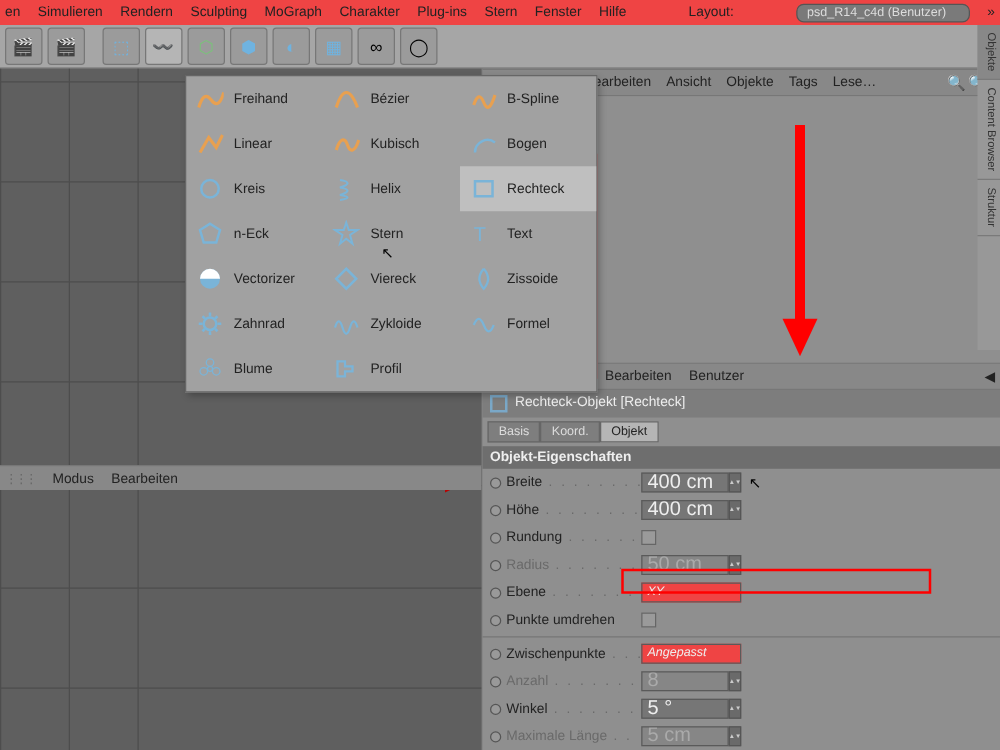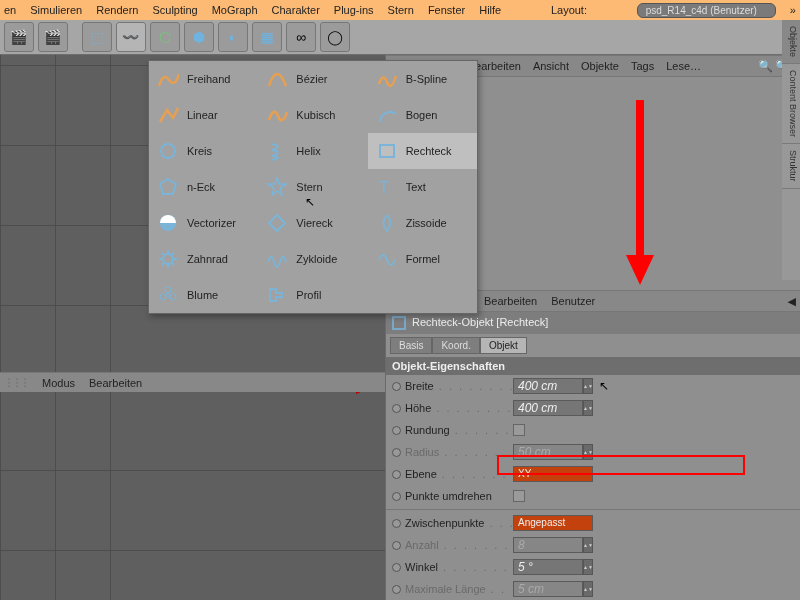--- a/index.html
+++ b/index.html
@@ -1,19 +1,19 @@
 <!DOCTYPE html>
 <html><head>
 <meta charset="utf-8">
 <style>
   * { box-sizing: border-box; margin: 0; padding: 0; font-family: Arial, sans-serif; }
   body { background: #8a8a8a; width: 800px; height: 600px; overflow: hidden; position: relative; }
   
   
-  .menubar { background: #fdba74; height: 20px; display: flex; align-items: center; padding: 0 4px; font-size: 11px; color: #222; gap: 14px; }
+  .menubar { background: #ef4444; height: 20px; display: flex; align-items: center; padding: 0 4px; font-size: 11px; color: #222; gap: 14px; }
   .menubar span { cursor: default; }
   .layout-select { margin-left: auto; background: #7a7a7a; color: #ddd; border: 1px solid #555; border-radius: 6px; padding: 1px 18px 1px 8px; font-size: 10px; }
   
   
   .toolbar { background: #a6a6a6; height: 35px; display: flex; align-items: center; padding: 2px 4px; gap: 4px; border-bottom: 1px solid #6e6e6e; }
   .tool-btn { width: 30px; height: 30px; background: #9b9b9b; border: 1px solid #777; border-radius: 3px; display: inline-flex; justify-content: center; align-items: center; font-size: 14px; }
   .tool-divider { width: 6px; }
   
   
   .main { position: relative; display: flex; height: calc(100% - 55px); }
@@ -41,25 +41,25 @@
   .obj-title .ico { width: 14px; height: 14px; border: 2px solid #7aa8c8; display: inline-block; }
   .tab-row { display: flex; gap: 0; padding: 3px 4px; }
   .tab-btn { font-size: 10px; padding: 2px 8px; background: #7e7e7e; color: #ddd; border: 1px solid #666; }
   .tab-btn.active { background: #b5b5b5; color: #222; }
   .section-hdr { background: #6e6e6e; color: #eee; font-size: 11px; padding: 3px 6px; font-weight: bold; }
   .prop-row { display: flex; align-items: center; padding: 2px 6px; font-size: 11px; color: #222; height: 22px; }
   .prop-row.disabled { color: #6a6a6a; }
   .prop-row .dot { width: 9px; height: 9px; border-radius: 50%; border: 1px solid #555; margin-right: 4px; background: #999; }
   .prop-row label { width: 108px; overflow: hidden; white-space: nowrap; }
   .dots { color: #6a6a6a; letter-spacing: 2px; }
-  .num-input { width: 70px; background: #767676; color: #eee; border: 1px solid #5a5a5a; font-size: 12px; padding: 1px 4px; height: 16px; font-style: italic; }
+  .num-input { width: 70px; background: #767676; color: #eee; border: 1px solid #5a5a5a; font-size: 16px; padding: 1px 4px; height: 16px; }
   .num-input.dis { background: #868686; color: #aaa; }
   .spinner { width: 10px; height: 16px; background: #6a6a6a; border: 1px solid #555; display: inline-flex; flex-direction: column; font-size: 5px; color: #ccc; align-items: center; justify-content: space-around; }
   .chk { width: 12px; height: 12px; background: #9a9a9a; border: 1px solid #666; }
-  .sel { width: 80px; background: #c2410c; color: #eee; border: 1px solid #5a5a5a; font-size: 10px; padding: 1px 4px; height: 16px; }
+  .sel { width: 80px; background: #ef4444; color: #eee; border: 1px solid #5a5a5a; font-size: 10px; padding: 1px 4px; height: 16px; font-style: italic; }
   .divider { border-top: 1px solid #777; margin: 2px 0; }
   .highlight-red { position: absolute; border: 2px solid #ff0000; }
   
   
   .popup { position: absolute; top: 60px; left: 148px; width: 330px; background: #a1a1a1; border: 1px solid #666; box-shadow: 2px 3px 6px rgba(0,0,0,.3); z-index: 50; }
   .pop-grid { display: grid; grid-template-columns: repeat(3, 1fr); }
   .pop-cell { display: flex; align-items: center; gap: 8px; padding: 6px 8px; font-size: 11px; color: #222; height: 36px; }
   .pop-cell.hover { background: #bfbfbf; }
   .pop-ico { width: 22px; height: 22px; display: inline-flex; justify-content: center; align-items: center; }
   .pop-ico svg { width: 22px; height: 22px; }

